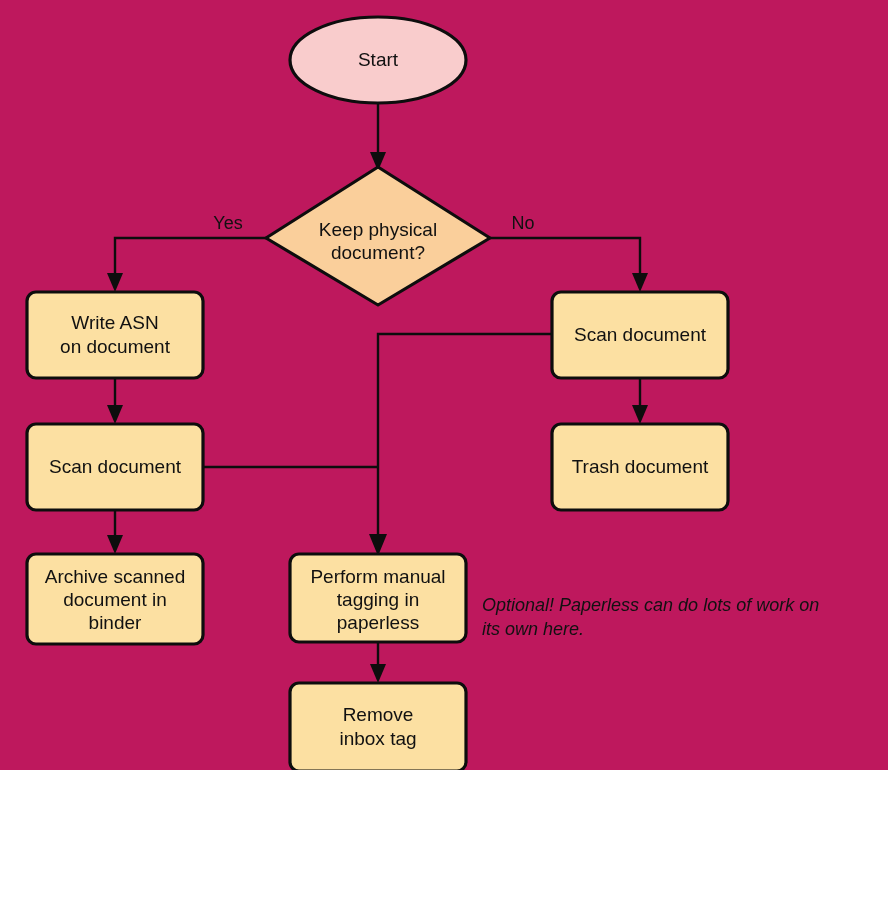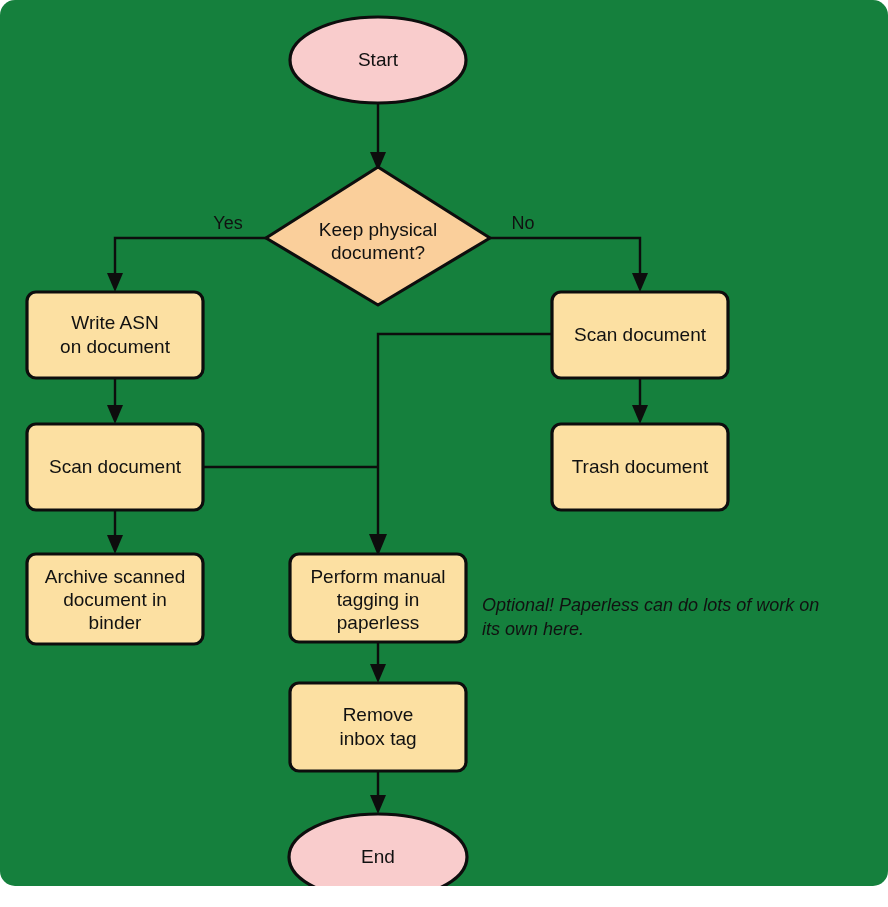--- a/index.html
+++ b/index.html
@@ -7,24 +7,23 @@
     margin: 0;
     padding: 0;
     background: #ffffff;
   }
   body {
     font-family: "Liberation Sans", sans-serif;
   }
   #flowchart-root {
     position: relative;
     width: 888px;
-    height: 886px;
-    background: #15803d;
+    height: 770px;
+    background: #be185d;
     overflow: hidden;
-    border-radius: 15px;
   }
   #flow-svg {
     position: absolute;
     top: 0;
     left: 0;
     width: 888px;
     height: 907px;
     display: block;
   }
   .node-text {

